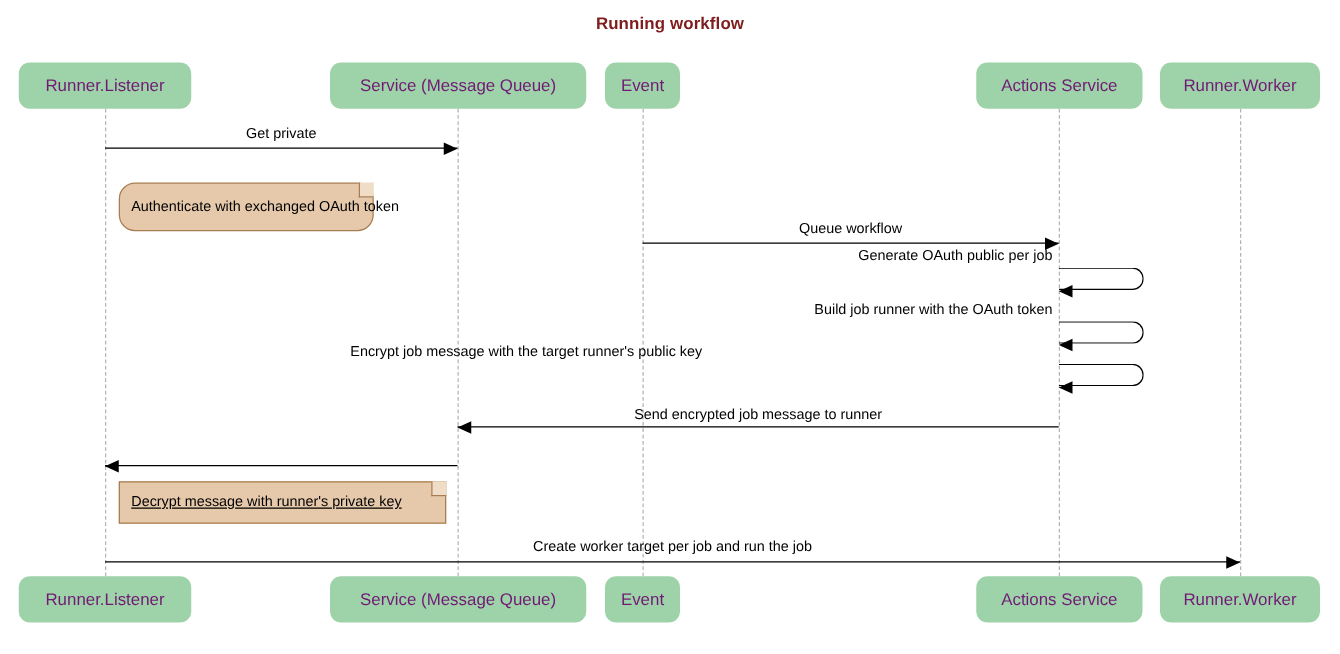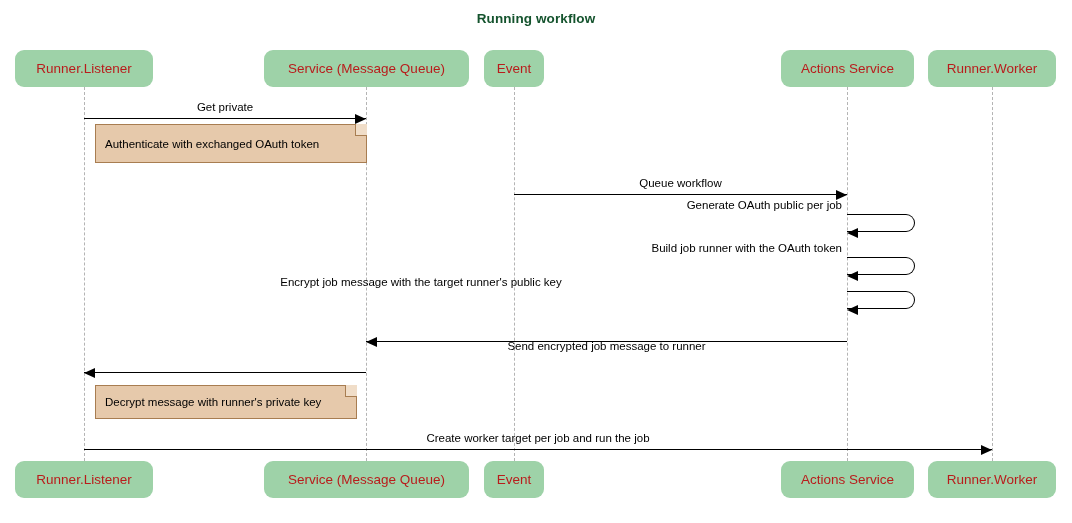--- a/index.html
+++ b/index.html
@@ -18,33 +18,33 @@
     overflow: hidden;
   }
   .diagram-title {
     position: absolute;
     left: 0;
     top: 11px;
     width: 1072px;
     text-align: center;
     font-size: 13.5px;
     font-weight: bold;
-    color: #14532d;
+    color: #7f1d1d;
     letter-spacing: 0.1px;
   }
   
   .participant {
     position: absolute;
     box-sizing: border-box;
     background: #9ed2a8;
     border-radius: 9px;
     display: flex;
     align-items: center;
     justify-content: center;
-    color: #b91c1c;
+    color: #701a75;
     font-size: 13.5px;
     white-space: nowrap;
   }
   
   .lifeline {
     position: absolute;
     width: 0;
     border-left: 1px dashed #b4b4b4;
   }
   
@@ -148,38 +148,38 @@
         <span>Runner.Worker</span>
       </div>
       <div class="msg" style="left: 84px; top: 118px; width: 282px;"></div>
       <div class="arrowhead right" style="top: 113.7px; left: 355px;"></div>
       <div class="msg-label" style="left: 84px; top: 101px; width: 282px;">Get private</div>
       <div class="msg" style="left: 514px; top: 194px; width: 333px;"></div>
       <div class="arrowhead right" style="top: 189.7px; left: 836px;"></div>
       <div class="msg-label" style="left: 514px; top: 177px; width: 333px;">Queue workflow</div>
       <div class="msg" style="left: 366px; top: 341px; width: 481px;"></div>
       <div class="arrowhead left" style="top: 336.7px; left: 366px;"></div>
-      <div class="msg-label" style="left: 366px; top: 340px; width: 481px;">Send encrypted job message to runner</div>
+      <div class="msg-label" style="left: 366px; top: 326px; width: 481px;">Send encrypted job message to runner</div>
       <div class="msg" style="left: 84px; top: 372px; width: 282px;"></div>
       <div class="arrowhead left" style="top: 367.7px; left: 84px;"></div>
       <div class="msg-label" style="left: 84px; top: 355px; width: 282px; margin-top: 40px;">Send job</div>
       <div class="msg" style="left: 84px; top: 449px; width: 908px;"></div>
       <div class="arrowhead right" style="top: 444.7px; left: 981px;"></div>
       <div class="msg-label" style="left: 84px; top: 432px; width: 908px;">Create worker target per job and run the job</div>
       <div class="selfloop" style="left: 847px; top: 214px; width: 68px; height: 18px;"></div>
       <div class="arrowhead left" style="top: 227.7px; left: 847px;"></div>
       <div class="msg-label" style="left: 0px; top: 199px; width: 842px; text-align: right;">Generate OAuth public per job</div>
       <div class="selfloop" style="left: 847px; top: 257px; width: 68px; height: 18px;"></div>
       <div class="arrowhead left" style="top: 270.7px; left: 847px;"></div>
       <div class="msg-label" style="left: 0px; top: 242px; width: 842px; text-align: right;">Build job runner with the OAuth token</div>
       <div class="selfloop" style="left: 847px; top: 291px; width: 68px; height: 18px;"></div>
       <div class="arrowhead left" style="top: 304.7px; left: 847px;"></div>
       <div class="msg-label" style="left: 0px; top: 276px; width: 842px; ">Encrypt job message with the target runner's public key</div>
-      <div class="note" style="left: 95px; top: 124px; width: 272px; height: 39px;">
+      <div class="note" style="left: 95px; top: 146px; width: 204px; height: 39px; border-radius: 13px;">
         <span>Authenticate with exchanged OAuth token</span>
         <div class="note-fold"></div>
       </div>
-      <div class="note" style="left: 95px; top: 385px; width: 262px; height: 34px;">
+      <div class="note" style="left: 95px; top: 385px; width: 262px; height: 34px; text-decoration: underline;">
         <span>Decrypt message with runner's private key</span>
         <div class="note-fold"></div>
       </div>
     </div>
 </div>
 
 </body></html>

